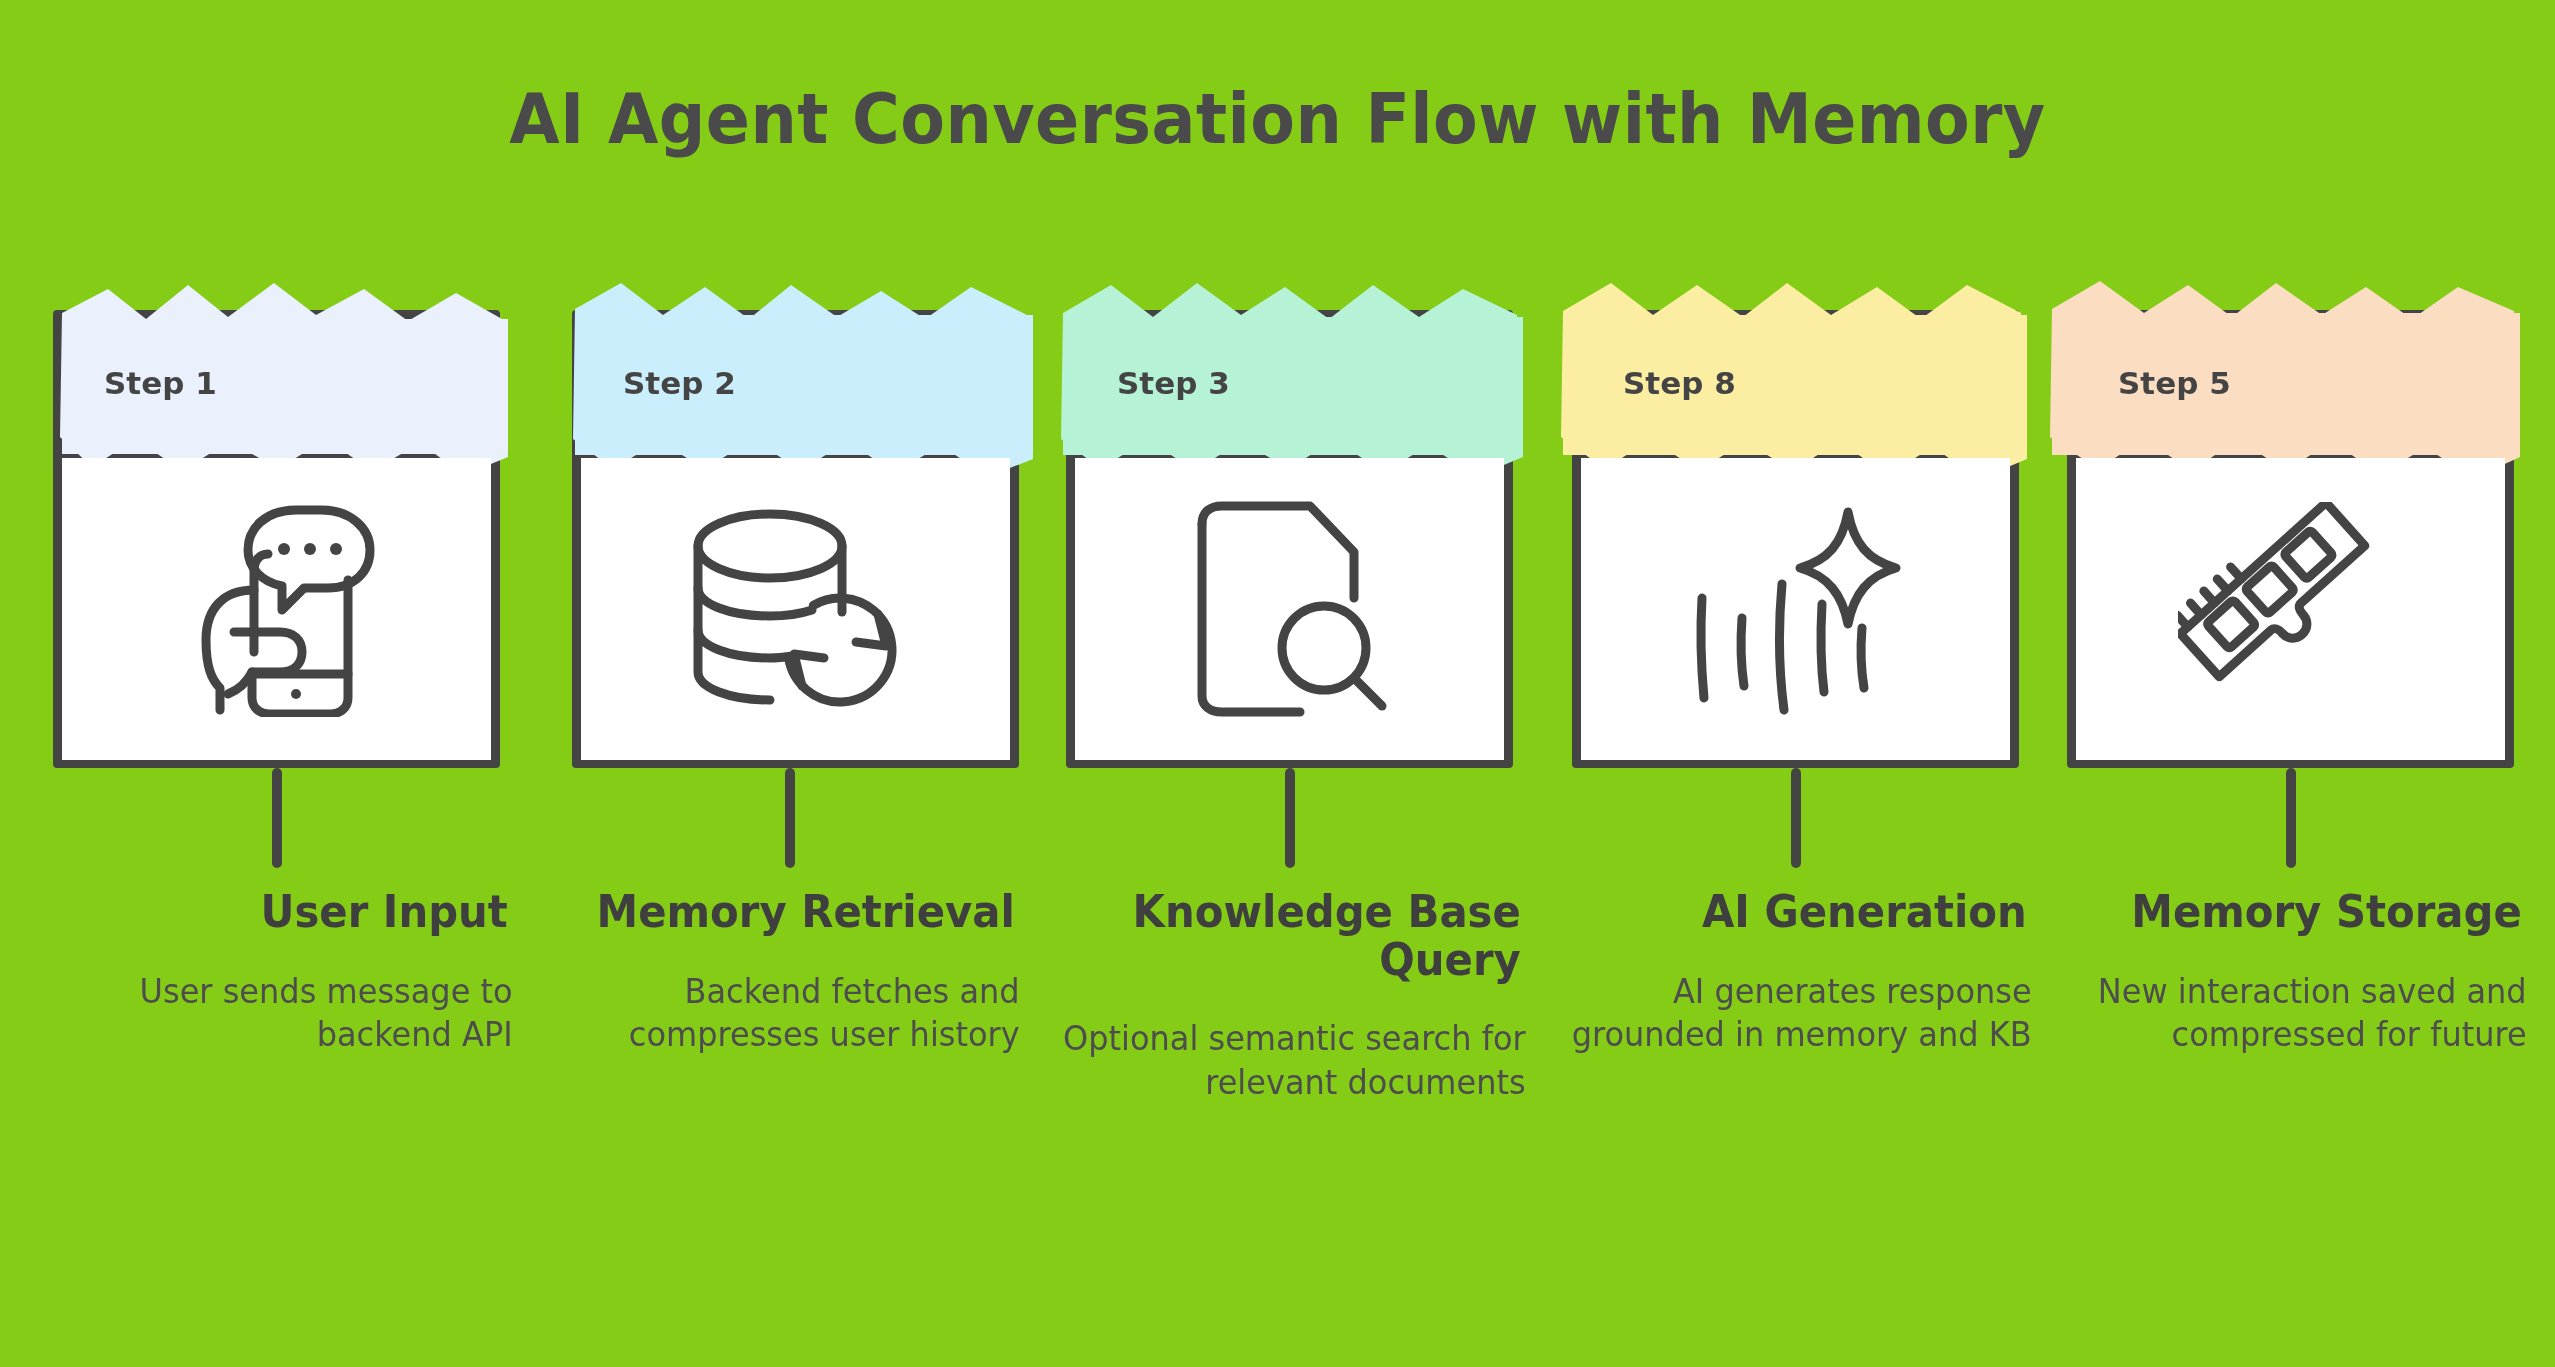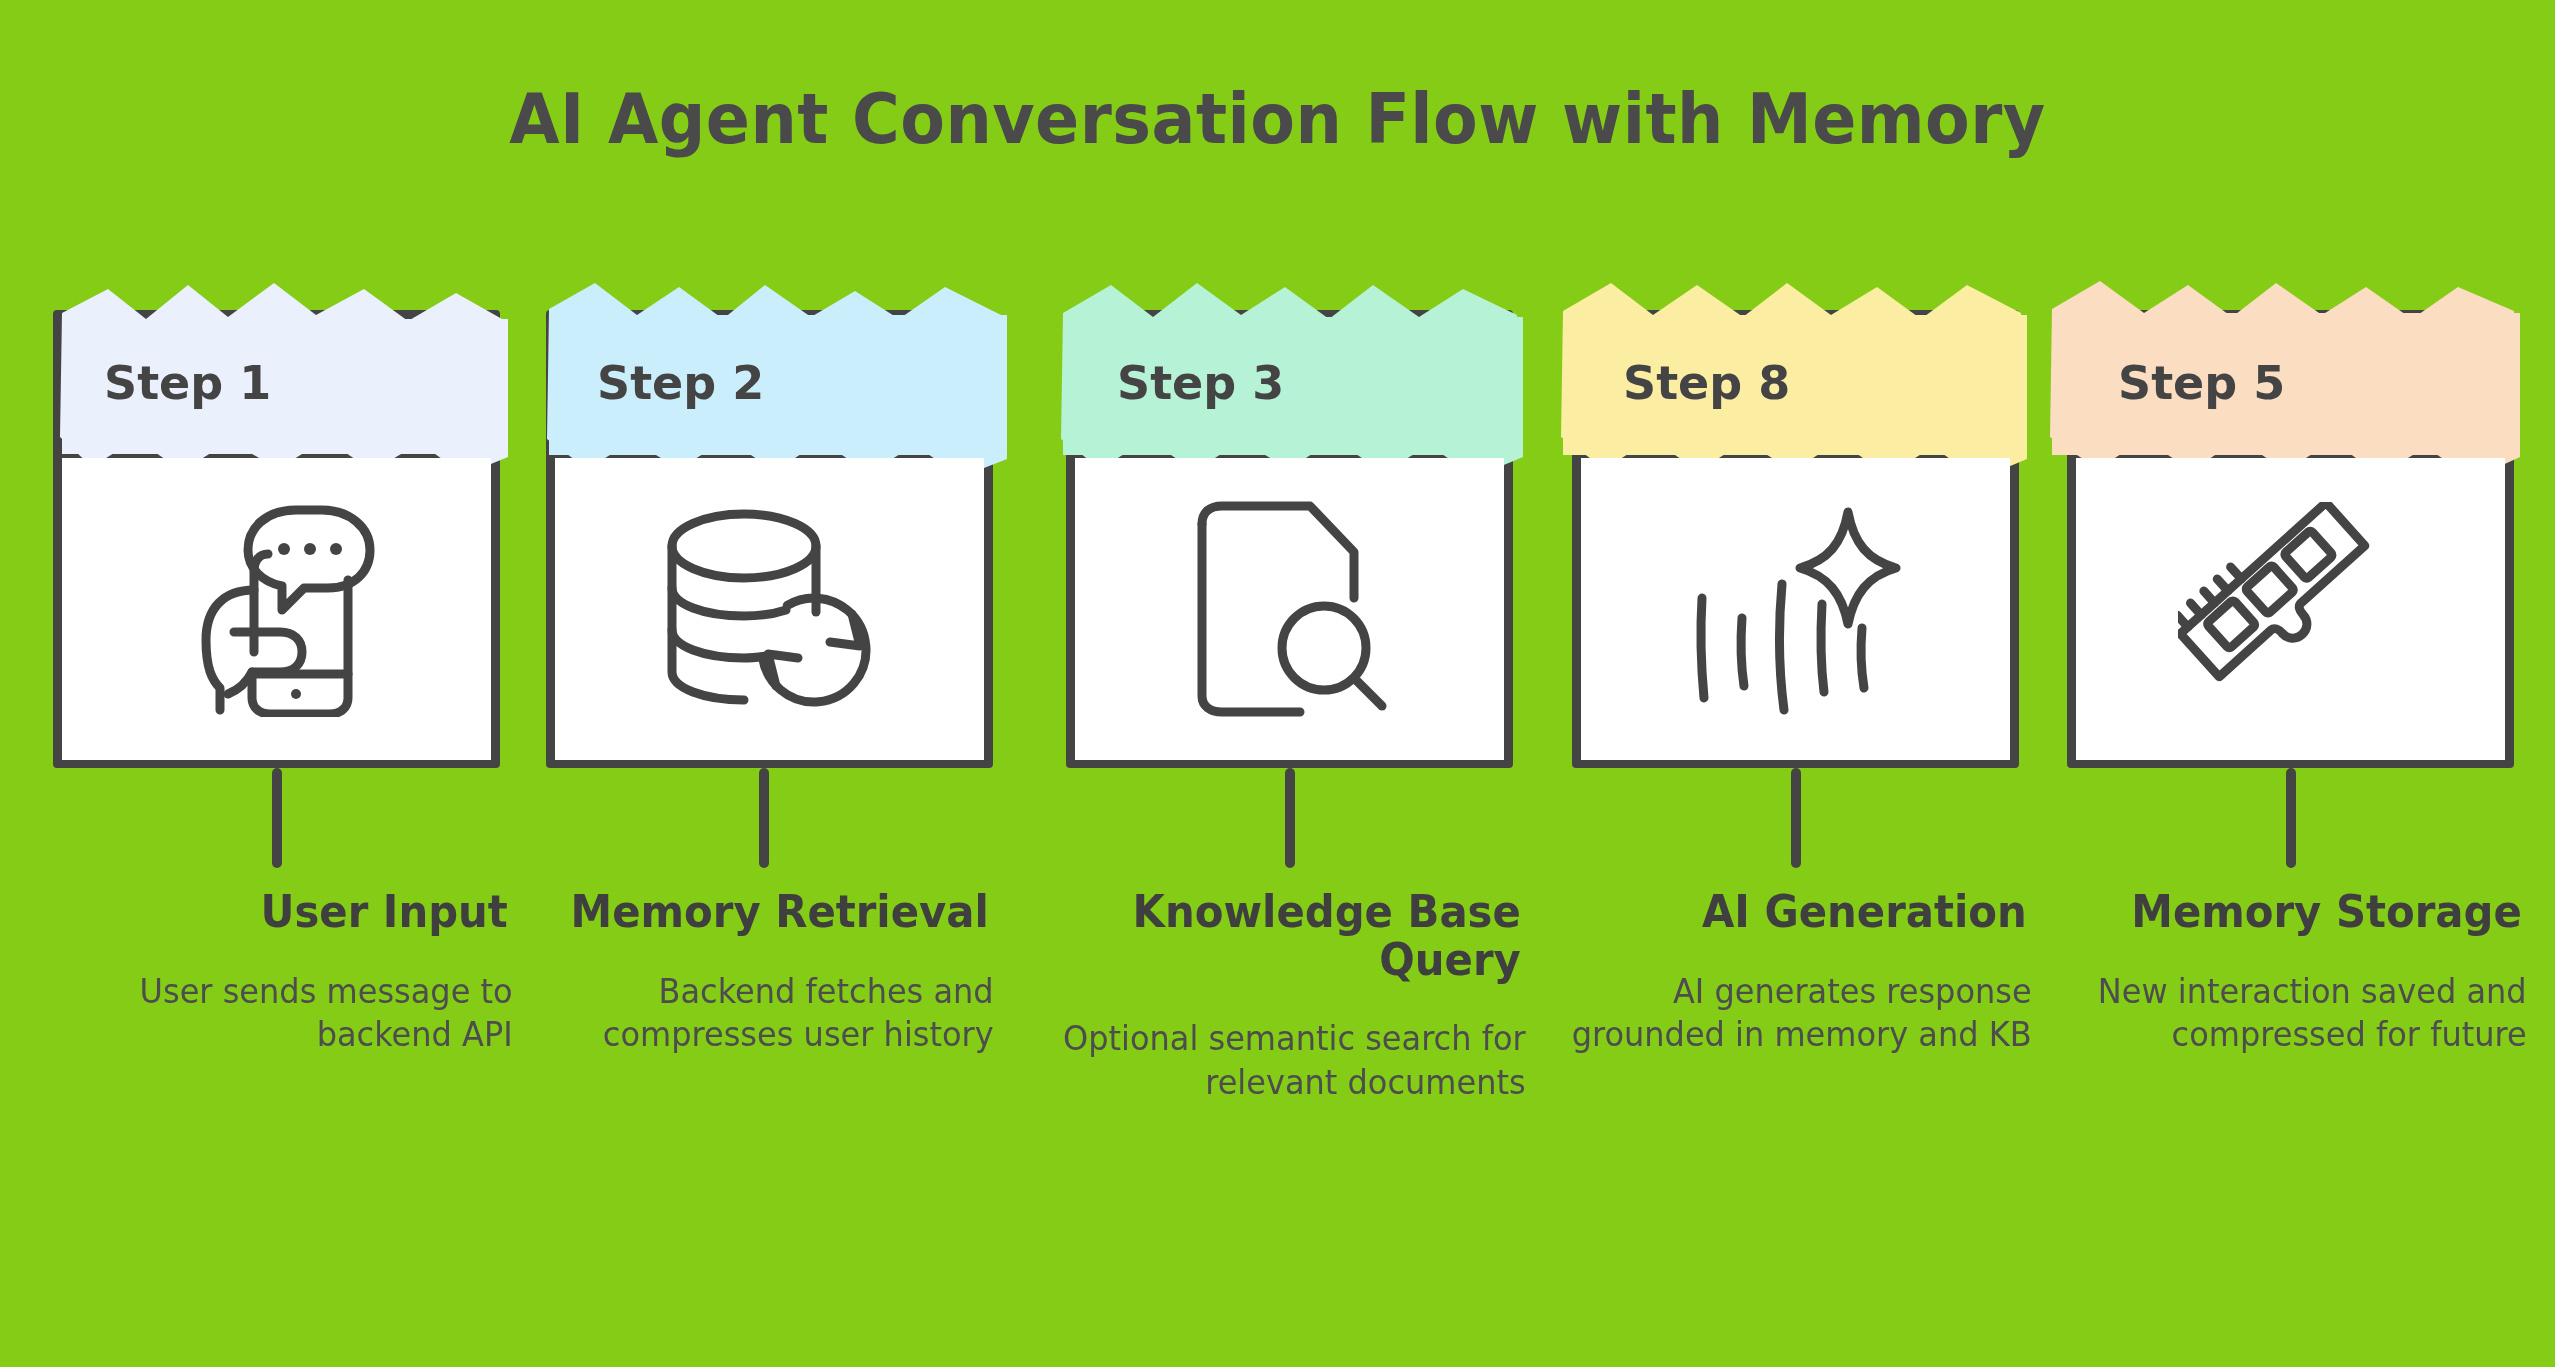--- a/index.html
+++ b/index.html
@@ -47,21 +47,21 @@
     height: 1000px;
   }
 
   .step {
     position: absolute;
     top: 0;
     width: 447px;
   }
 
   .step-0 { left: 0px; }
-  .step-1 { left: 481px; padding-left: 12px; }
+  .step-1 { left: 507px; padding-left: 12px; }
   .step-2 { left: 1013px; text-decoration: underline; }
   .step-3 { left: 1519px; }
   .step-4 { left: 2014px; }
 
   
   .card {
     position: relative;
     width: 447px;
     height: 458px;
     box-sizing: border-box;
@@ -87,21 +87,21 @@
     height: 215px;
     z-index: 0;
     pointer-events: none;
   }
 
   .step-label {
     position: absolute;
     left: 42px;
     top: 50%;
     transform: translateY(-52%);
-    font-size: 46px;
+    font-size: 31px;
     font-weight: bold;
     color: #444444;
     z-index: 2;
     white-space: nowrap;
     font-family: "DejaVu Sans", sans-serif;
   }
 
   .card-body {
     position: relative;
     height: 302px;

